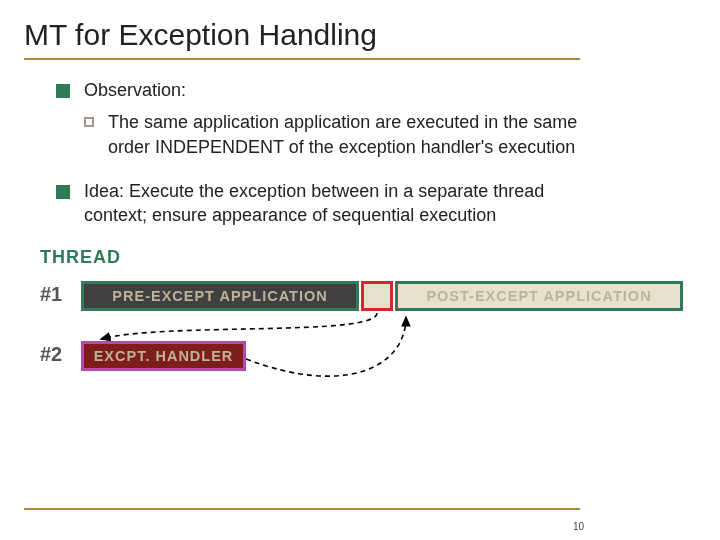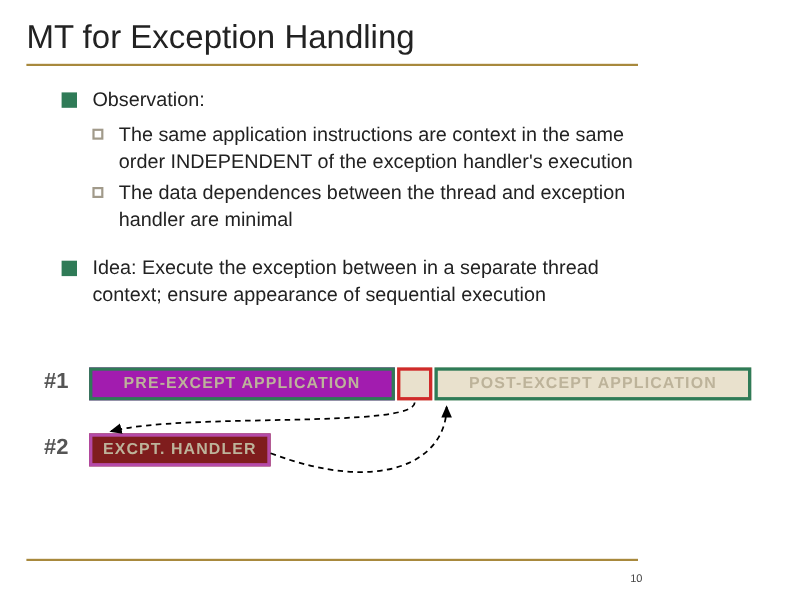--- a/index.html
+++ b/index.html
@@ -12,21 +12,21 @@
   .l1 .mk { width: 14px; height: 14px; background: #2f7b57; flex: 0 0 14px; margin-top: 6px; margin-right: 14px; }
   .l2 { display: flex; margin: 4px 0 4px 60px; line-height: 1.35; }
   .l2 .mk { width: 10px; height: 10px; border: 2px solid #a19a8a; flex: 0 0 10px; margin-top: 7px; margin-right: 14px; background: #fff; }
   .gap { height: 10px; }
   .diagram { position: relative; margin-top: 20px; margin-left: 2px; height: 155px; }
   .thread-label { position: absolute; left: 14px; top: 0; font-family: Arial, sans-serif; font-size: 18px; font-weight: bold; color: #2f7b57; letter-spacing: 1px; }
   .row-label { position: absolute; left: 14px; font-family: Arial, sans-serif; font-size: 20px; font-weight: bold; color: #555; }
   .row1-label { top: 36px; }
   .row2-label { top: 96px; }
   .box { position: absolute; height: 30px; display: flex; align-items: center; justify-content: center; font-family: Arial, sans-serif; font-size: 14.5px; font-weight: bold; letter-spacing: 1px; }
-  .pre-box { top: 34px; left: 55px; width: 278px; border: 3px solid #2f7b57; background: #a21caf; color: #bdb39a; }
+  .pre-box { top: 34px; left: 55px; width: 278px; border: 3px solid #2f7b57; background: #404040; color: #bdb39a; }
   .red-box { top: 34px; left: 335px; width: 32px; border: 3px solid #d02a2a; background: #e9e1cd; }
   .post-box { top: 34px; left: 369px; width: 288px; border: 3px solid #2f7b57; background: #e9e1cd; color: #bdb39a; justify-content: center; }
   .hand-box { top: 94px; left: 55px; width: 165px; border: 3px solid #b54aa8; background: #7f1d1d; color: #bdb39a; }
   svg.arrows { position: absolute; left: 0; top: 0; width: 680px; height: 160px; pointer-events: none; }
   .rule-bottom { position: absolute; left: 24px; right: 24px; bottom: 30px; border-top: 2px solid #a8893d; }
   .pgnum { position: absolute; right: 20px; bottom: 8px; font-size: 10px; color: #444; }
 </style>
 </head>
 <body>
 
@@ -34,34 +34,31 @@
   <div class="title">MT for Exception Handling</div>
   <div class="rule-top"></div>
 
   <div class="bullets">
     <div class="l1">
       <span class="mk"></span>
       <span>Observation:</span>
     </div>
     <div class="l2">
       <span class="mk"></span>
-      <span>The same application instructions are context in the same order INDEPENDENT of the exception handler's execution</span>
-    </div>
-    <div class="l2">
-      <span class="mk"></span>
-      <span>The data dependences between the thread and exception handler are minimal</span>
+      <span>The same application application are executed in the same order INDEPENDENT of the exception handler's execution</span>
     </div>
     <div class="gap"></div>
     <div class="l1">
       <span class="mk"></span>
       <span>Idea: Execute the exception between in a separate thread context; ensure appearance of sequential execution</span>
     </div>
   </div>
 
   <div class="diagram">
+    <div class="thread-label">THREAD</div>
     <div class="row-label row1-label">#1</div>
     <div class="row-label row2-label">#2</div>
 
     <div class="box pre-box">
       <span>PRE-EXCEPT APPLICATION</span>
     </div>
     <div class="box red-box"></div>
     <div class="box post-box">
       <span>POST-EXCEPT APPLICATION</span>
     </div>

